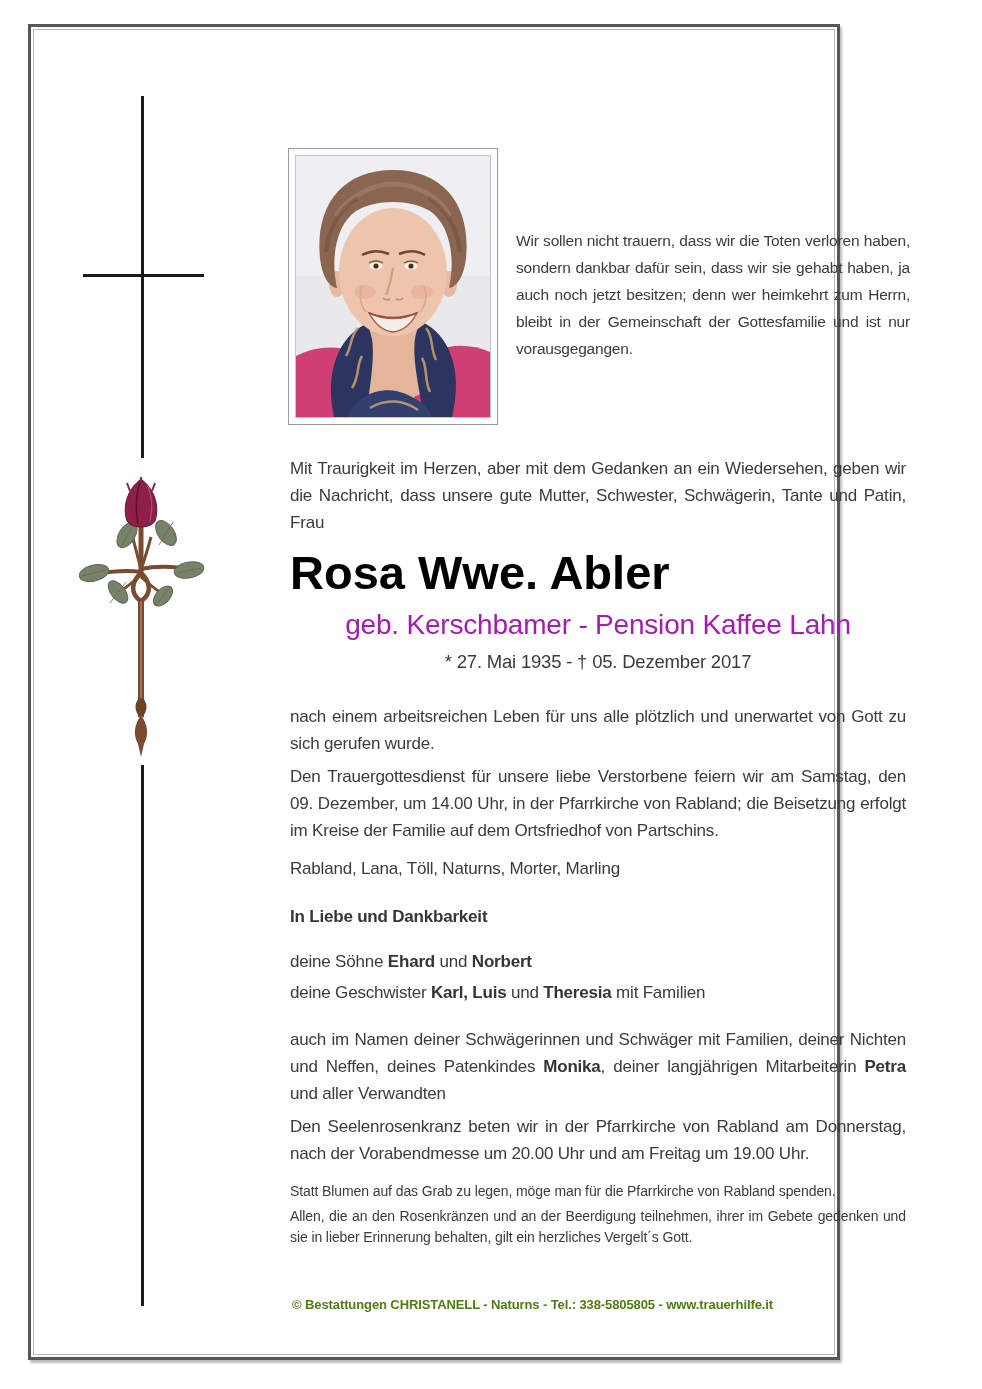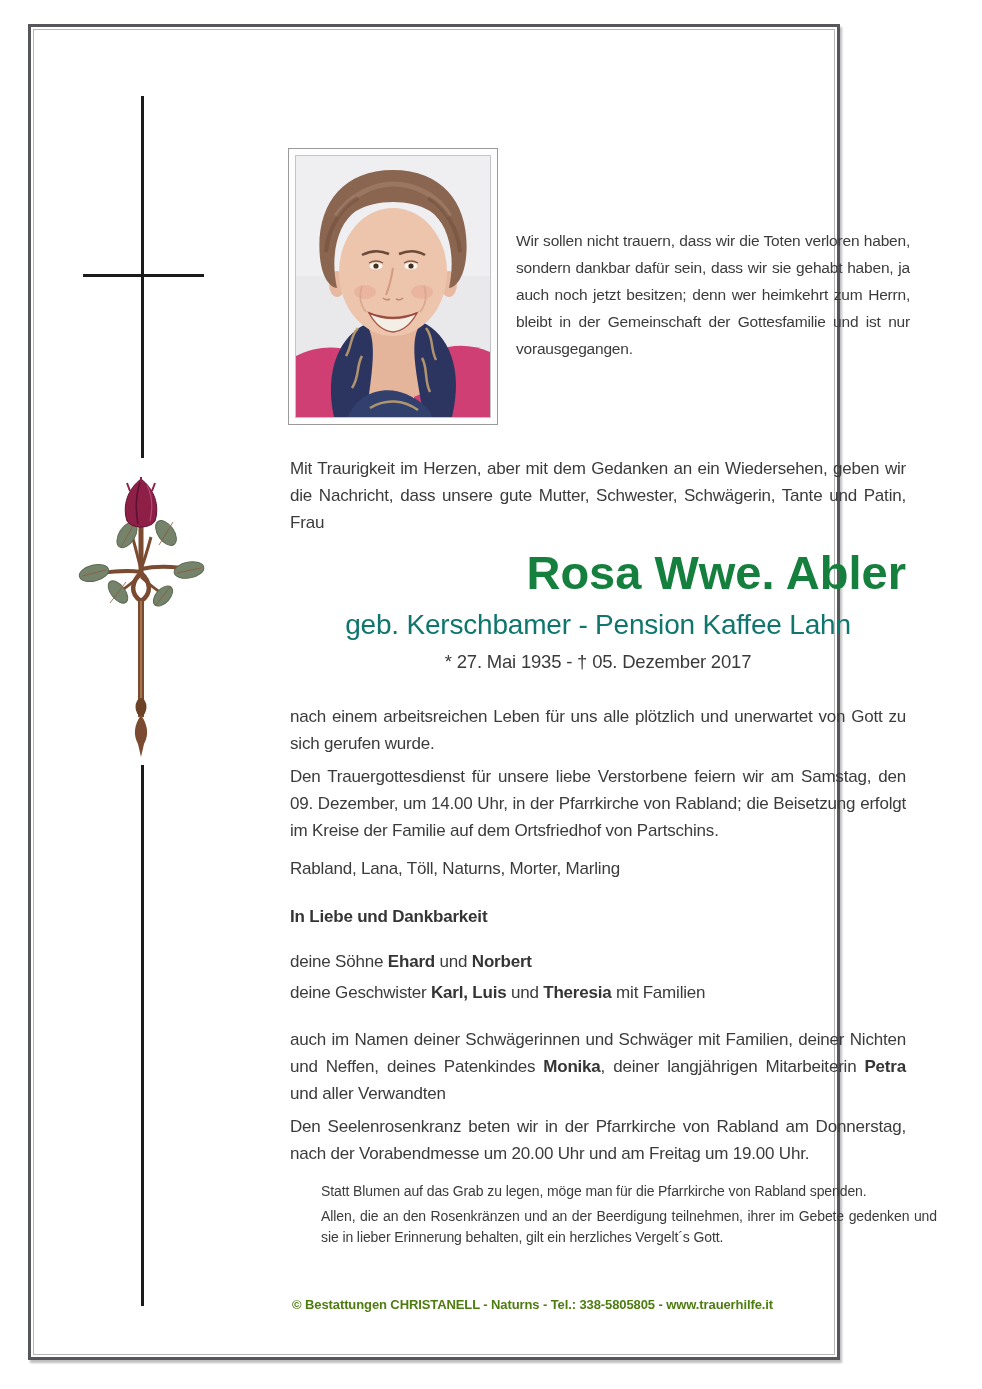--- a/index.html
+++ b/index.html
@@ -21,32 +21,32 @@
                border:1px solid #9a9a9a;background:#fdfdfd;padding:6px;}
   .photo{width:100%;height:100%;box-sizing:border-box;border:1px solid #c4c4c8;overflow:hidden;}
   .photo svg{display:block;width:100%;height:100%;}
 
   
   .t{position:absolute;left:259px;width:616px;color:#3b3b3b;font-size:17px;line-height:27px;
      letter-spacing:-0.2px;margin:0;}
   .justify{text-align:justify;}
   .quote{left:485px;width:394px;top:200px;font-size:15.5px;line-height:27px;}
   .intro{top:428px;}
-  .name{top:518px;font-size:47px;line-height:56px;text-align:right;color:#15803d;letter-spacing:0;}
-  .subtitle{top:580px;font-size:28px;line-height:36px;text-align:center;color:#0f766e;}
+  .name{top:518px;font-size:47px;line-height:56px;text-align:left;color:#000000;letter-spacing:0;}
+  .subtitle{top:580px;font-size:28px;line-height:36px;text-align:center;color:#a21caf;}
   .dates{top:622px;font-size:18.5px;line-height:26px;text-align:center;}
   .passing{top:656px;margin-top:20px;}
   .funeral{top:736px;}
   .places{top:828px;}
   .closing{top:876px;font-weight:bold;color:#353535;}
   .sons{top:921px;}
   .siblings{top:952px;}
   .extended{top:999px;}
   .rosary{top:1086px;}
-  .small{font-size:14px;line-height:21px;letter-spacing:-0.1px;margin-left:31px;}
+  .small{font-size:14px;line-height:21px;letter-spacing:-0.1px;}
   .donation{top:1154px;}
   .thanks{top:1179px;}
   .footer{position:absolute;left:261px;top:1269px;color:#4d7c0f;font-size:13px;font-weight:bold;
           letter-spacing:-0.1px;line-height:17px;}
   b{font-weight:bold;color:#353535;}
 </style>
 </head>
 <body>
 
 <div class="card">

